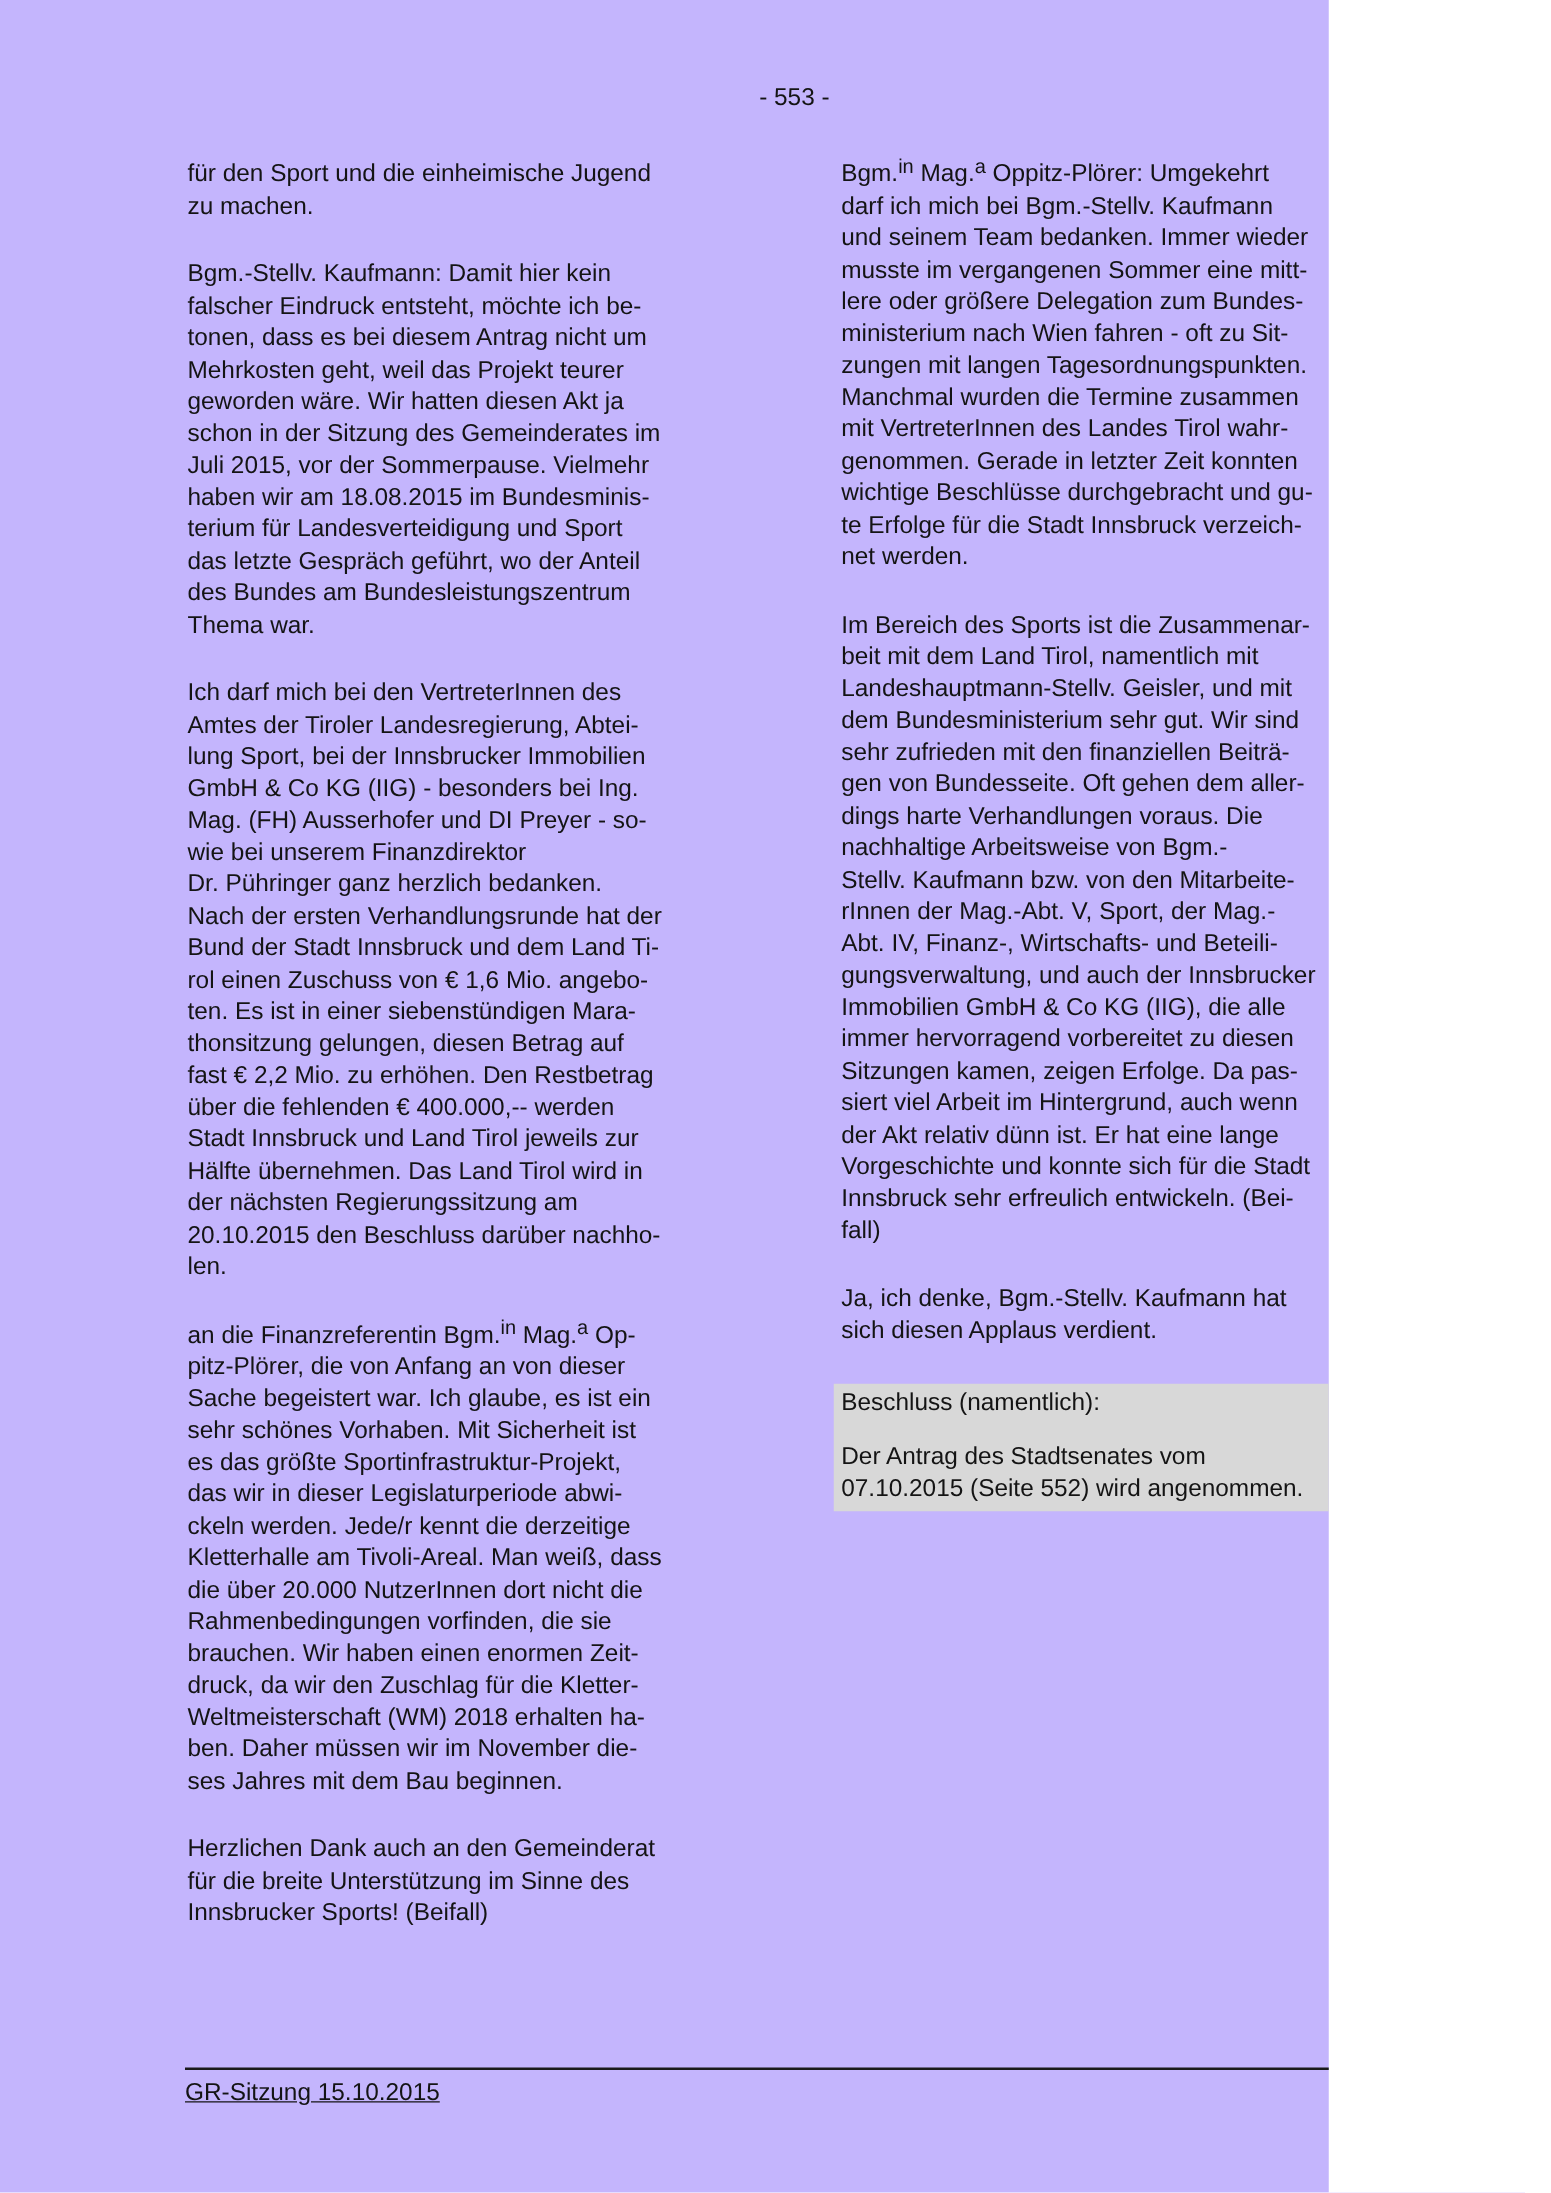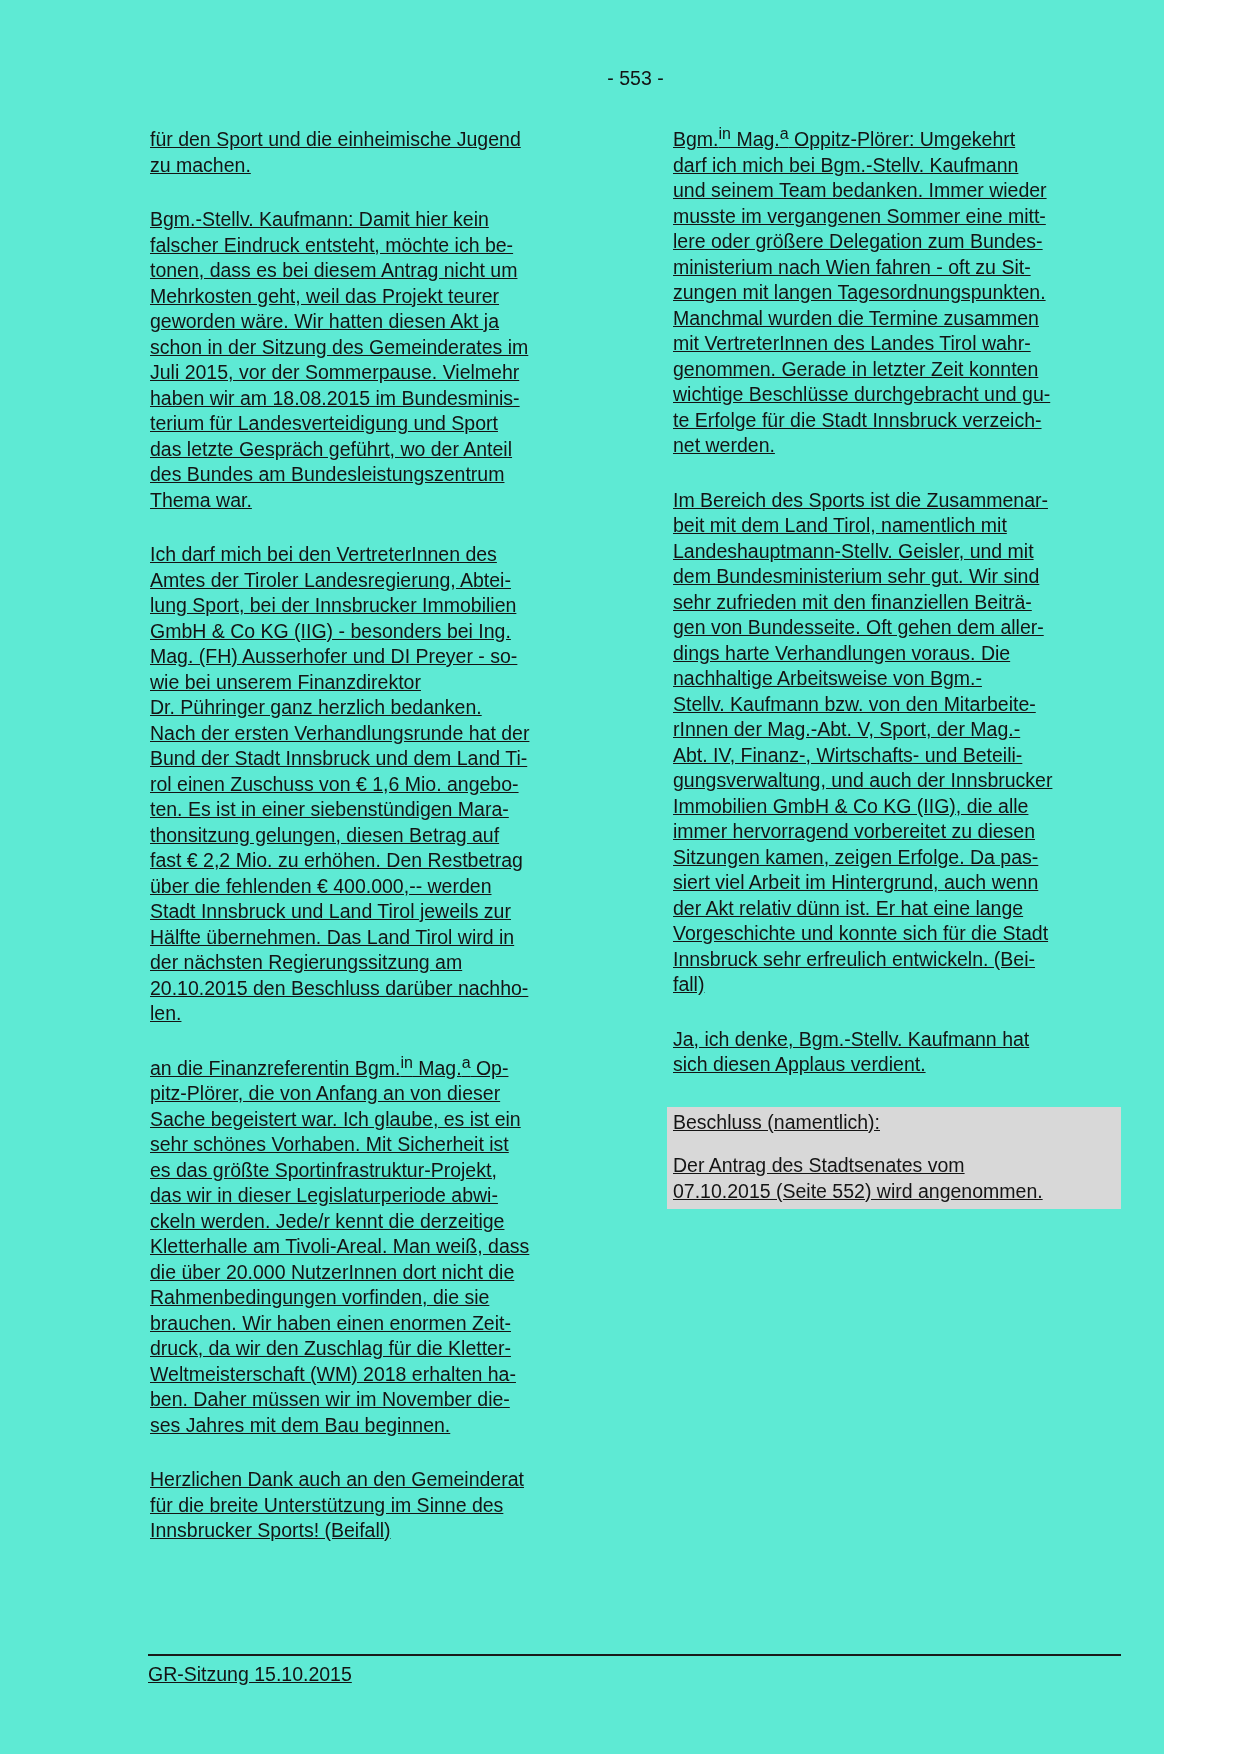--- a/index.html
+++ b/index.html
@@ -1,20 +1,20 @@
 <!DOCTYPE html>
 <html lang="de"><head>
 <meta charset="utf-8">
 <style>
   html, body { margin: 0; padding: 0; background: #ffffff; }
   .page {
     position: relative;
-    width: 1164px;
+    width: 1063px;
     height: 1754px;
-    background: #5eead4;
+    background: #c4b5fd;
     font-family: "Liberation Sans", "DejaVu Sans", sans-serif;
     color: #141414;
     font-size: 19.5px;
     line-height: 25.5px;
     overflow: hidden;
   }
   .page-number {
     position: absolute;
     top: 66px;
     left: 150px;
@@ -22,21 +22,21 @@
     text-align: center;
   }
   .body-cols {
     position: absolute;
     top: 127px;
     left: 150px;
     width: 971px;
     display: flex;
     gap: 75px;
   }
-  .col { width: 448px; flex: 0 0 448px; text-decoration: underline; }
+  .col { width: 448px; flex: 0 0 448px; }
   p.para { margin: 0 0 29px 0; padding: 0; }
   .lines { display: block; white-space: pre; }
   .supline { display: block; white-space: pre; }
   sup {
     font-size: 16px;
     line-height: 0;
     vertical-align: baseline;
     position: relative;
     top: -7px;
   }

